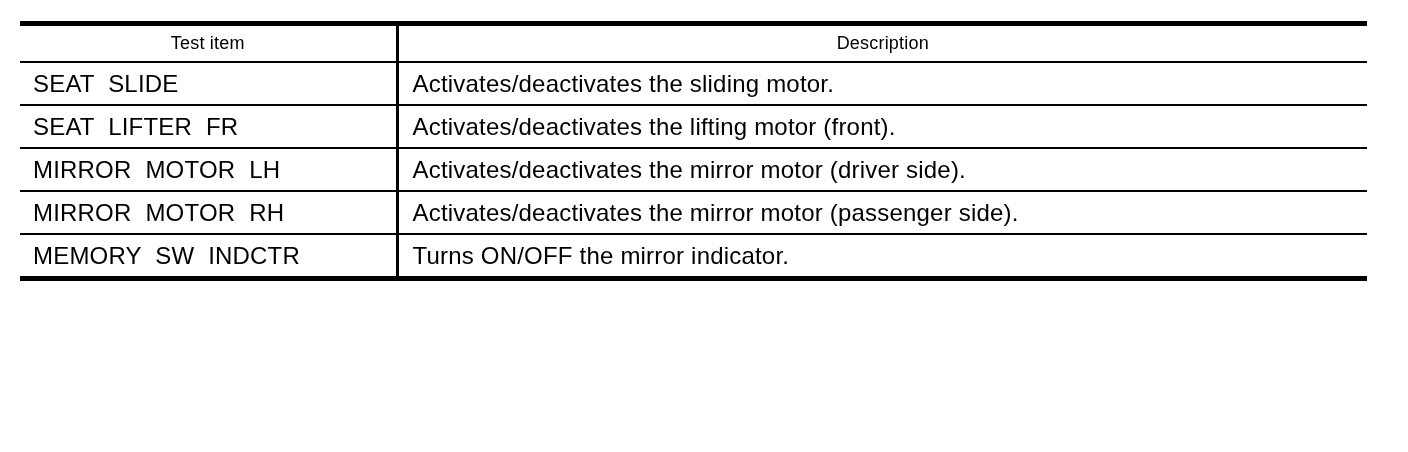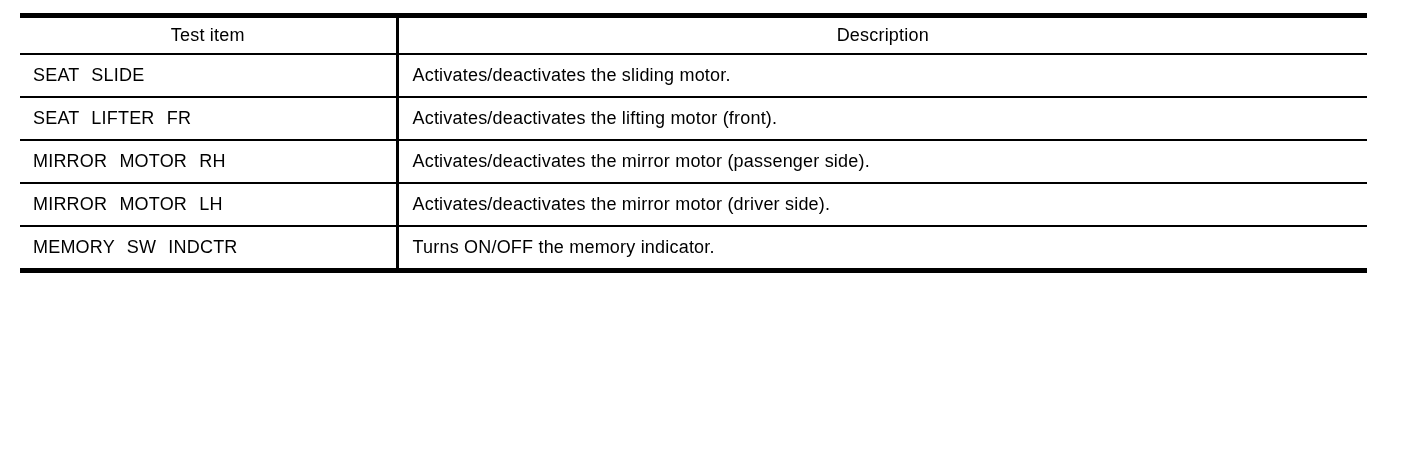--- a/index.html
+++ b/index.html
@@ -10,21 +10,21 @@
   body {
     width: 1408px;
     height: 452px;
     position: relative;
     font-family: "Liberation Sans", "DejaVu Sans", sans-serif;
     color: #000000;
   }
   table.test-table {
     position: absolute;
     left: 20px;
-    top: 13px;
+    top: 21px;
     width: 1347px;
     border-collapse: collapse;
     table-layout: fixed;
     border-top: 5px solid #000;
     border-bottom: 5px solid #000;
     background: #ffffff;
   }
   table.test-table col.c1 { width: 377px; }
   table.test-table col.c2 { width: 970px; }
   table.test-table th {
@@ -33,21 +33,21 @@
     font-weight: normal;
     font-size: 18px;
     text-align: center;
     vertical-align: middle;
     padding: 0;
     letter-spacing: 0.2px;
   }
   table.test-table td {
     height: 41px;
     border-bottom: 2px solid #000;
-    font-size: 18px;
+    font-size: 24px;
     vertical-align: middle;
     padding: 0 8px 0 14px;
     letter-spacing: 0.2px;
     white-space: nowrap;
     overflow: hidden;
   }
   table.test-table th.col-item,
   table.test-table td.col-item {
     border-right: 3px solid #000;
   }
@@ -73,25 +73,25 @@
   <tbody>
     <tr>
       <td class="col-item">SEAT SLIDE</td>
       <td class="col-desc">Activates/deactivates the sliding motor.</td>
     </tr>
     <tr>
       <td class="col-item">SEAT LIFTER FR</td>
       <td class="col-desc">Activates/deactivates the lifting motor (front).</td>
     </tr>
     <tr>
+      <td class="col-item">MIRROR MOTOR LH</td>
+      <td class="col-desc">Activates/deactivates the mirror motor (driver side).</td>
+    </tr>
+    <tr>
       <td class="col-item">MIRROR MOTOR RH</td>
       <td class="col-desc">Activates/deactivates the mirror motor (passenger side).</td>
     </tr>
     <tr>
-      <td class="col-item">MIRROR MOTOR LH</td>
-      <td class="col-desc">Activates/deactivates the mirror motor (driver side).</td>
-    </tr>
-    <tr>
       <td class="col-item">MEMORY SW INDCTR</td>
-      <td class="col-desc">Turns ON/OFF the memory indicator.</td>
+      <td class="col-desc">Turns ON/OFF the mirror indicator.</td>
     </tr>
   </tbody>
 </table>
 
 </body></html>

